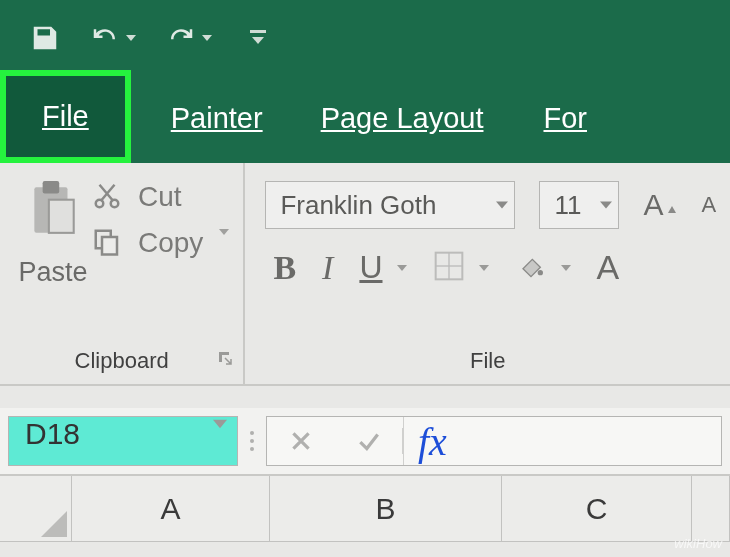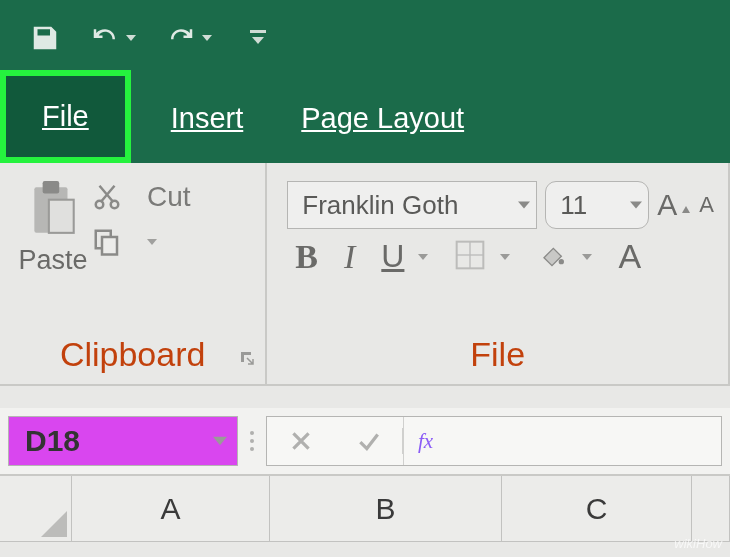--- a/index.html
+++ b/index.html
@@ -15,57 +15,57 @@
     .tab-row { height:88px; background:#1b6b4a; display:flex; align-items:flex-end; }
     .tab { padding:28px 32px 28px 32px; color:#fff; font-size:29px; cursor:pointer;text-decoration:underline; }
     .tab.file { background:#11593b; border:6px solid #25f23e; margin:0 10px 0 0; padding:24px 36px; }
     .tab.active { background:#e8e8e6; color:#3d3d3d; }
     .tab.insert { padding-left:30px; padding-right:30px; }
     .tab.layout { padding-left:28px; padding-right:28px; }
 
     
     .ribbon { height:223px; background:#e8e8e6; border-bottom:2px solid #c9c9c6; display:flex; }
     .group { border-right:2px solid #c9c9c6; padding:10px 14px 0 14px; position:relative; }
-    .group-label { position:absolute; bottom:10px; left:0; right:0; text-align:center; color:#c2410c; font-size:34px; }
+    .group-label { position:absolute; bottom:10px; left:0; right:0; text-align:center; color:#404040; font-size:22px; }
     .dialog-launch { position:absolute; right:10px; bottom:14px; }
 
     
     .clip { width:345px; display:flex; }
     .paste-col { display:flex; flex-direction:column; align-items:center; width:78px; padding-top:6px; }
-    .paste-col span { color:#6a6a68; font-size:27px; margin-top:8px; }
+    .paste-col span { color:#6a6a68; font-size:27px; margin-top:20px; }
     .clip-right { display:flex; flex-direction:column; gap:14px; padding-top:8px; }
-    .clip-item { display:flex; align-items:center; gap:25px; color:#7a7a78; font-size:28px; }
+    .clip-item { display:flex; gap:16px; color:#7a7a78; font-size:28px; }
 
     
     .fontg { flex:1; padding-top:18px; }
-    .font-row1 { display:flex; align-items:center; gap:8px; margin-bottom:8px; padding-left:6px; }
+    .font-row1 { display:flex; align-items:center; gap:24px; margin-bottom:19px; padding-left:6px; }
     .combo { border:1px solid #b5b5b3; background:#efefee; height:48px; display:flex; align-items:center; justify-content:space-between; padding:0 6px 0 14px; }
     .combo.fontname { width:250px; font-size:26px; color:#5a5a58; }
-    .combo.fontsize { width:104px; font-size:26px; color:#5a5a58;border-radius:11px; }
+    .combo.fontsize { width:80px; font-size:26px; color:#5a5a58; }
     .aa-inc { color:#6a6a68; font-size:26px; display:flex; align-items:baseline; gap:2px; }
     .font-row2 { display:flex; align-items:center; gap:26px; padding-left:14px; }
     .ff-btn { color:#6a6a68; }
     .bold { font-weight:800; font-family:Georgia,serif; font-size:34px; }
     .italic { font-style:italic; font-family:Georgia,serif; font-size:34px; }
     .under { text-decoration:underline; font-family:Arial; font-size:32px; }
     .dcaret { font-size:12px; color:#888; margin-left:-12px; }
     .font-a { font-family:Arial; font-size:34px; }
 
     
     .formula-spacer { height:22px; background:#e8e8e6; }
 
     
     .fxrow { height:68px; background:#f2f2f0; display:flex; align-items:center; padding:0 8px; gap:12px; border-bottom:2px solid #c9c9c6; }
-    .namebox { border:1px solid #b5b5b3; background:#d946ef; height:50px; width:230px; display:flex; align-items:center; justify-content:space-between; padding:0 10px 0 16px; font-size:30px; color:#333;font-weight:bold; }
+    .namebox { border:1px solid #b5b5b3; background:#5eead4; height:50px; width:230px; display:flex; align-items:flex-start; justify-content:space-between; padding:0 10px 0 16px; font-size:30px; color:#333; }
     .sep3 { display:flex; flex-direction:column; gap:4px; }
     .sep3 div { width:4px; height:4px; background:#b0b0ae; border-radius:50%; }
     .fxbar { border:1px solid #b5b5b3; background:#f7f7f5; height:50px; flex:1; display:flex; align-items:center; }
     .fxbtn { width:68px; display:flex; justify-content:center; align-items:center; color:#989896; }
     .fxbtn.divider { border-right:1px solid #d0d0ce; }
-    .fxsym { font-family:Georgia,serif; font-style:italic; font-size:21px; color:#8b5cf6; padding-left:14px; border-left:1px solid #d0d0ce; height:100%; display:flex; align-items:center; }
+    .fxsym { font-family:Georgia,serif; font-style:italic; font-size:40px; color:#1d4ed8; padding-left:14px; border-left:1px solid #d0d0ce; height:100%; display:flex; align-items:center; }
 
     
     .colrow { height:66px; background:#ececea; display:flex; }
     .corner { width:72px; border-right:1px solid #c2c2c0; border-bottom:1px solid #c2c2c0; position:relative; }
     .corner svg { position:absolute; right:4px; bottom:4px; }
     .colh { border-right:1px solid #c2c2c0; border-bottom:1px solid #c2c2c0; display:flex; justify-content:center; align-items:center; font-size:30px; color:#3a3a3a; }
     .colA { width:198px; } .colB { width:232px; } .colC { width:190px; } .colD { width:38px; }
 
     
     .caret { margin-left:4px; }
@@ -98,22 +98,23 @@
   <span class="qat-btn" style="margin-left:10px">
     <svg width="16" height="18" viewBox="0 0 16 16">
         <rect y="0" width="16" height="3" fill="#cfdcd5"></rect>
         <path d="M2 7h12L8 14z" fill="#cfdcd5"></path>
       </svg>
   </span>
 </div>
 
 <div class="tab-row">
   <div class="tab file">File</div>
-  <div class="tab insert">Insert</div>
+  <div class="tab insert">Painter</div>
   <div class="tab layout">Page Layout</div>
+  <div class="tab">For</div>
 </div>
 
 <div class="ribbon">
 
   <div class="group clip">
     <div class="paste-col">
       <svg width="50" height="58" viewBox="0 0 24 28">
         <rect x="3" y="4" width="16" height="22" rx="1" fill="#b7b7b5"></rect>
         <rect x="7" y="1" width="8" height="6" rx="1" fill="#8a8a88"></rect>
         <rect x="10" y="10" width="12" height="16" fill="#e0e0de" stroke="#9a9a98"></rect>
@@ -127,20 +128,21 @@
             <circle cx="18" cy="18" r="3" fill="none" stroke="#8a8a88" stroke-width="2"></circle>
             <path d="M7 16L18 3M17 16L6 3" stroke="#8a8a88" stroke-width="2"></path>
           </svg>
         <span>Cut</span>
       </div>
       <div class="clip-item">
         <svg width="30" height="30" viewBox="0 0 24 24">
             <rect x="3" y="3" width="12" height="14" fill="none" stroke="#8a8a88" stroke-width="2"></rect>
             <rect x="8" y="8" width="12" height="14" fill="#ececea" stroke="#8a8a88" stroke-width="2"></rect>
           </svg>
+        <span>Copy</span>
         <svg width="10" height="10" viewBox="0 0 10 10">
             <path d="M0 2h10L5 8z" fill="#a0a09e"></path>
           </svg>
       </div>
     </div>
     <div class="group-label">Clipboard</div>
     <span class="dialog-launch">
       <svg width="16" height="16" viewBox="0 0 16 16">
           <path d="M2 2h10v3H5v7H2z" fill="#9a9a98"></path>
           <path d="M8 8l6 6M14 9v5H9" stroke="#9a9a98" stroke-width="1.5" fill="none"></path>

